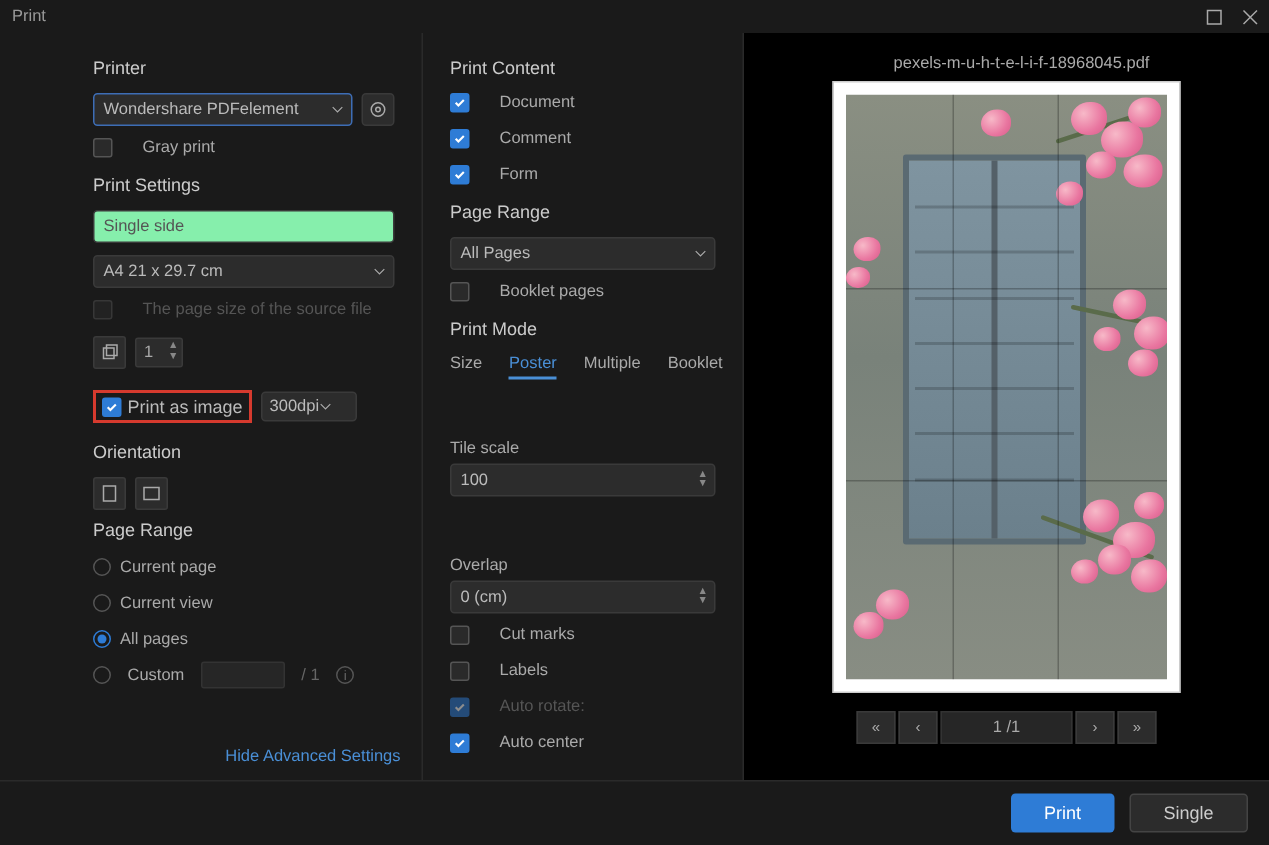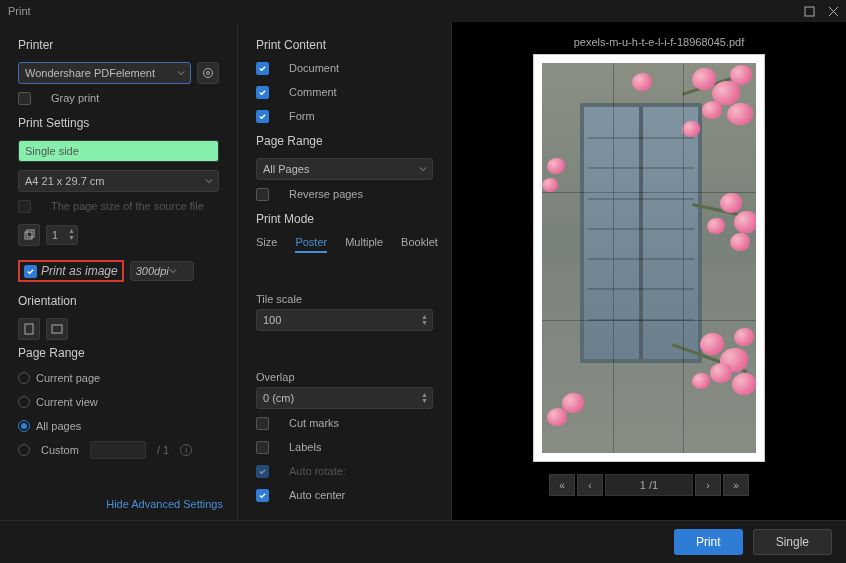--- a/index.html
+++ b/index.html
@@ -5,21 +5,21 @@
 * { box-sizing: border-box; margin: 0; padding: 0; font-family: 'Segoe UI', Arial, sans-serif; }
 body { background: #1a1a1a; color: #aaa; font-size: 12px; width: 846px; height: 563px; overflow: hidden; }
 
 .titlebar { display: flex; align-items: center; justify-content: space-between; height: 22px; padding: 0 6px; background: #1a1a1a; }
 .titlebar .title { color: #999; font-size: 11px; padding-left: 2px; }
 .titlebar .ctrls { display: flex; gap: 10px; align-items: center; }
 .titlebar .ctrl { width: 14px; height: 14px; display: flex; align-items: center; justify-content: center; color: #aaa; }
 
 .body { display: flex; height: 498px; }
 .col { padding: 16px 18px 8px 18px; }
-.col1 { width: 238px; border-right: 1px solid #2a2a2a; position: relative; }
+.col1 { width: 238px; border-right: 1px solid #2a2a2a; position: relative; margin-left: 44px; }
 .col2 { width: 214px; border-right: 1px solid #2a2a2a; }
 .col3 { flex: 1; background: #000; display: flex; flex-direction: column; align-items: center; padding-top: 14px; }
 
 .section-title { color: #ccc; font-size: 12px; margin: 6px 0 10px 0; }
 .section-title.first { margin-top: 0; }
 
 .field-row { display: flex; align-items: center; gap: 6px; margin-bottom: 8px; }
 .select { background: #2c2c2c; border: 1px solid #3a3a3a; color: #bbb; height: 22px; border-radius: 3px; padding: 0 18px 0 6px; font-size: 11px; position: relative; display: flex; align-items: center; flex: 1; }
 .select.blue { border: 1px solid #3d6db5; }
 .select .chev { position: absolute; right: 5px; top: 50%; transform: translateY(-50%); }
@@ -163,21 +163,21 @@
         </div>
       <div class="spinner">
           <span>1</span>
           <span class="arrows">
             <span>▲</span>
             <span>▼</span>
           </span>
         </div>
     </div>
 
-    <div style="display:flex;align-items:center;gap:6px;font-style:italic;">
+    <div style="display:flex;align-items:center;gap:6px;">
       <div class="highlight-box">
         <div class="cb checked">
             <svg class="check-svg" viewBox="0 0 10 10">
               <path d="M2 5 L4 7 L8 3" fill="none" stroke="#fff" stroke-width="1.6"></path>
             </svg>
           </div>
         <span class="lbl" style="color:#bbb">Print as image</span>
       </div>
       <div class="dpi-select">
           <span>300dpi</span>
@@ -260,21 +260,21 @@
           <span>All Pages</span>
           <span class="chev">
             <svg class="chev-svg" viewBox="0 0 10 10">
               <path d="M1 3 L5 7 L9 3" fill="none" stroke="#aaa"></path>
             </svg>
           </span>
         </div>
       </div>
     <div class="checkbox-row">
         <div class="cb"></div>
-        <span class="lbl">Reverse pages</span>
+        <span class="lbl">Booklet pages</span>
       </div>
 
     <div class="section-title">Print Mode</div>
     <div class="tabs">
       <div class="tab">Size</div>
       <div class="tab active">Poster</div>
       <div class="tab">Multiple</div>
       <div class="tab">Booklet</div>
     </div>
 

